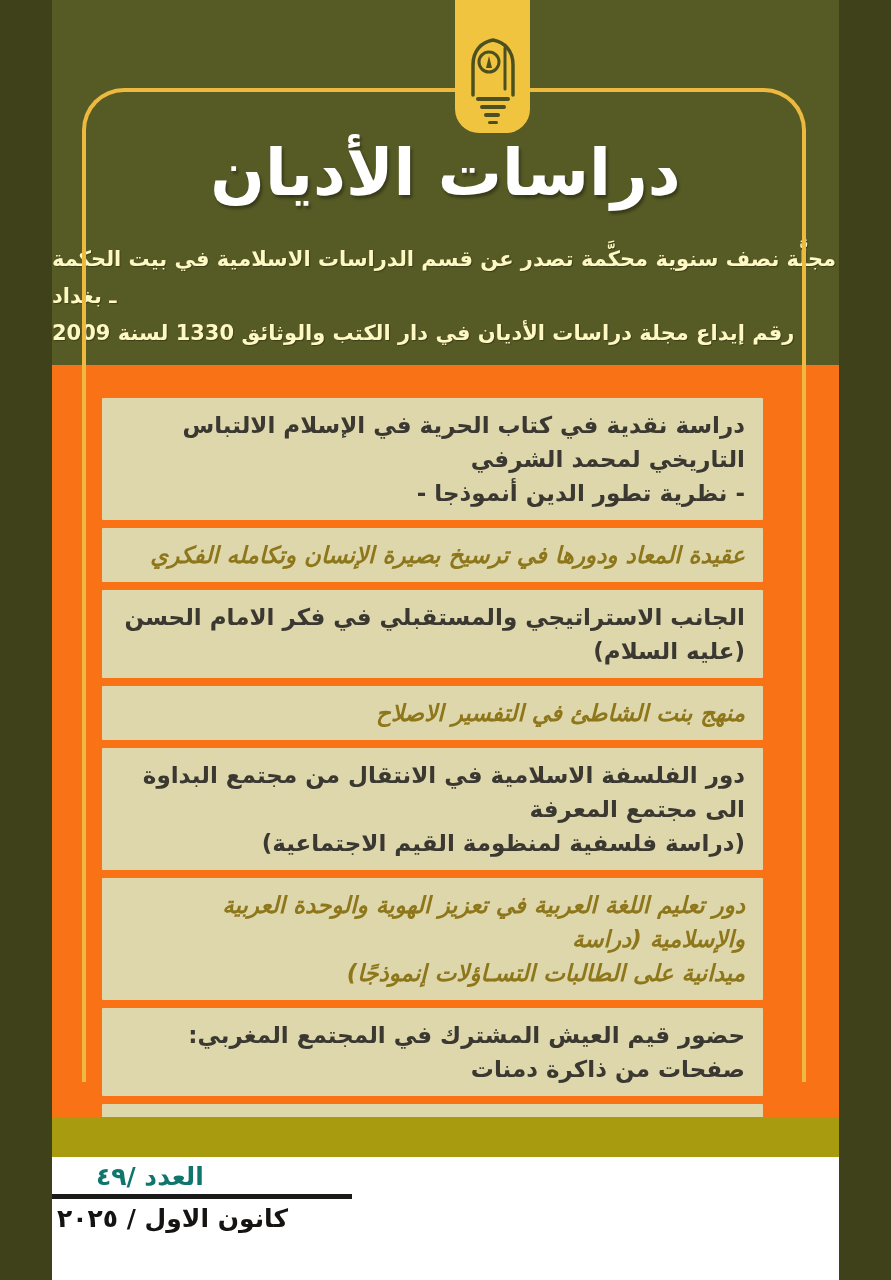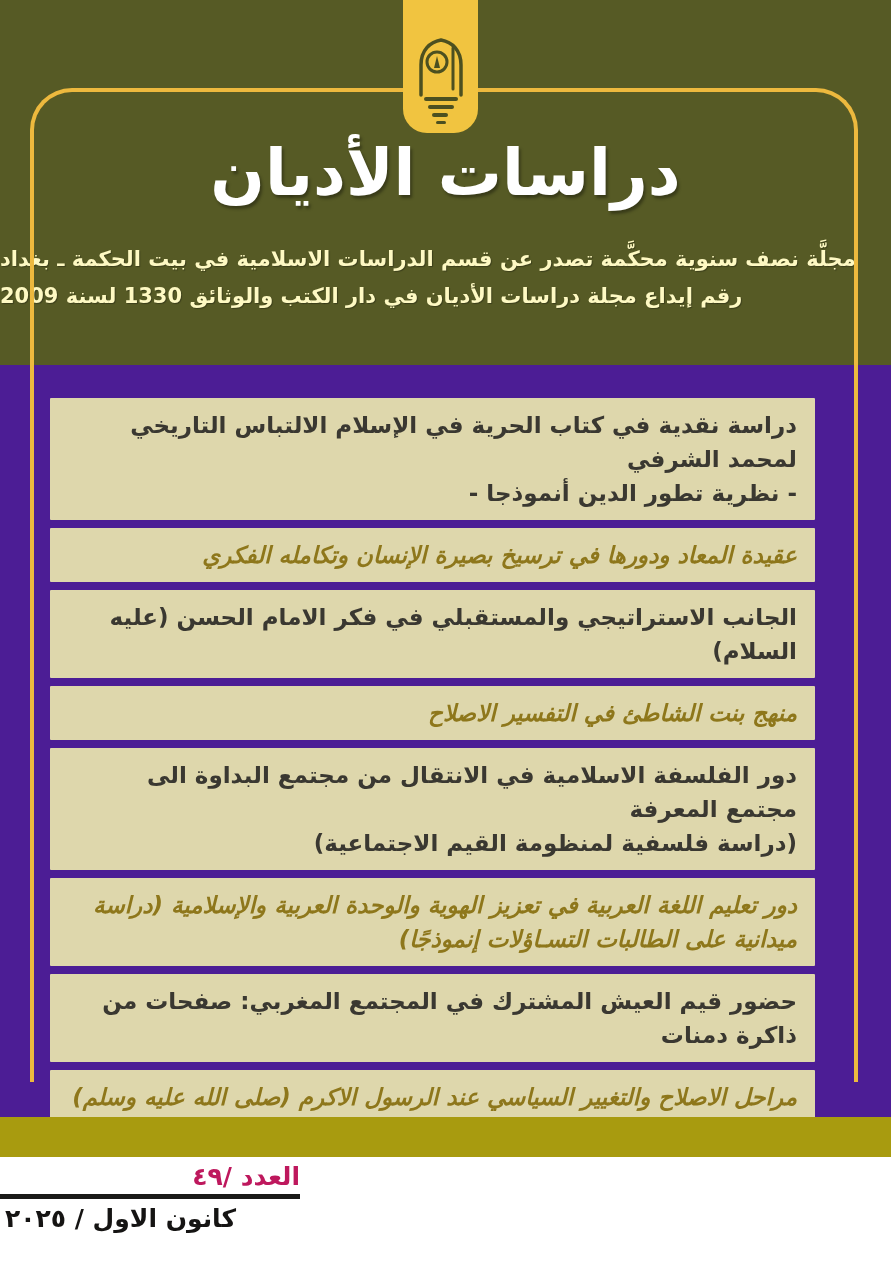--- a/index.html
+++ b/index.html
@@ -1,18 +1,18 @@
 <!DOCTYPE html>
 <html lang="ar" dir="rtl"><head>
 <meta charset="utf-8">
 <style>
   html,body{margin:0;padding:0;background:#3e411a;}
   *{box-sizing:border-box;font-family:"DejaVu Sans",sans-serif;}
   .page{
-    position:relative;width:891px;height:1280px;margin:0 auto;
+    position:relative;width:787px;height:1280px;margin:0 auto;
     background:#565a25;overflow:hidden;
   }
   
   .frame{
     position:absolute;left:30px;right:33px;top:88px;height:994px;
     border:4px solid #edb93e;border-bottom:none;
     border-radius:42px 42px 0 0;pointer-events:none;z-index:3;
   }
   
   .tab{
@@ -32,21 +32,21 @@
     color:#fef9c3;font-size:21px;font-weight:bold;line-height:37px;
     text-shadow:1px 1px 1px rgba(0,0,0,0.3);
   }
   .issn{
     position:absolute;top:330px;right:80px;z-index:2;
     color:#2f2f10;font-size:20px;font-weight:bold;
   }
   
   .panel{
     position:absolute;left:0;top:365px;width:100%;height:752px;
-    background:#4c1d95;z-index:1;
+    background:#f97316;z-index:1;
   }
   .list{position:absolute;left:50px;right:76px;top:33px;}
   .strip{
     background:#ded7ac;margin-bottom:8px;padding:10px 18px;
     border-radius:1px;
   }
   .strip-text{
     display:block;white-space:pre-line;text-align:right;
     font-size:23px;font-weight:bold;line-height:34px;
   }
@@ -56,22 +56,22 @@
   .band{
     position:absolute;left:0;top:1117px;width:100%;height:40px;
     background:#a89b0f;z-index:2;
   }
   .footer{
     position:absolute;left:0;top:1157px;width:100%;height:123px;
     background:#ffffff;z-index:2;
   }
   .issue-block{position:absolute;left:0;top:6px;width:300px;}
   .issue-label{
-    display:block;text-align:right;direction:rtl;padding-left:44px;
-    font-size:25px;font-weight:bold;color:#be185d;line-height:28px;
+    display:block;text-align:left;direction:rtl;padding-left:44px;
+    font-size:25px;font-weight:bold;color:#0f766e;line-height:28px;
   }
   .issue-divider{height:5px;background:#1a1a18;margin:3px 0 6px 0;width:100%;}
   .date-label{
     display:block;text-align:left;direction:rtl;padding-left:5px;
     font-size:25px;font-weight:bold;color:#151413;line-height:28px;
   }
 </style>
 </head>
 <body>
 

